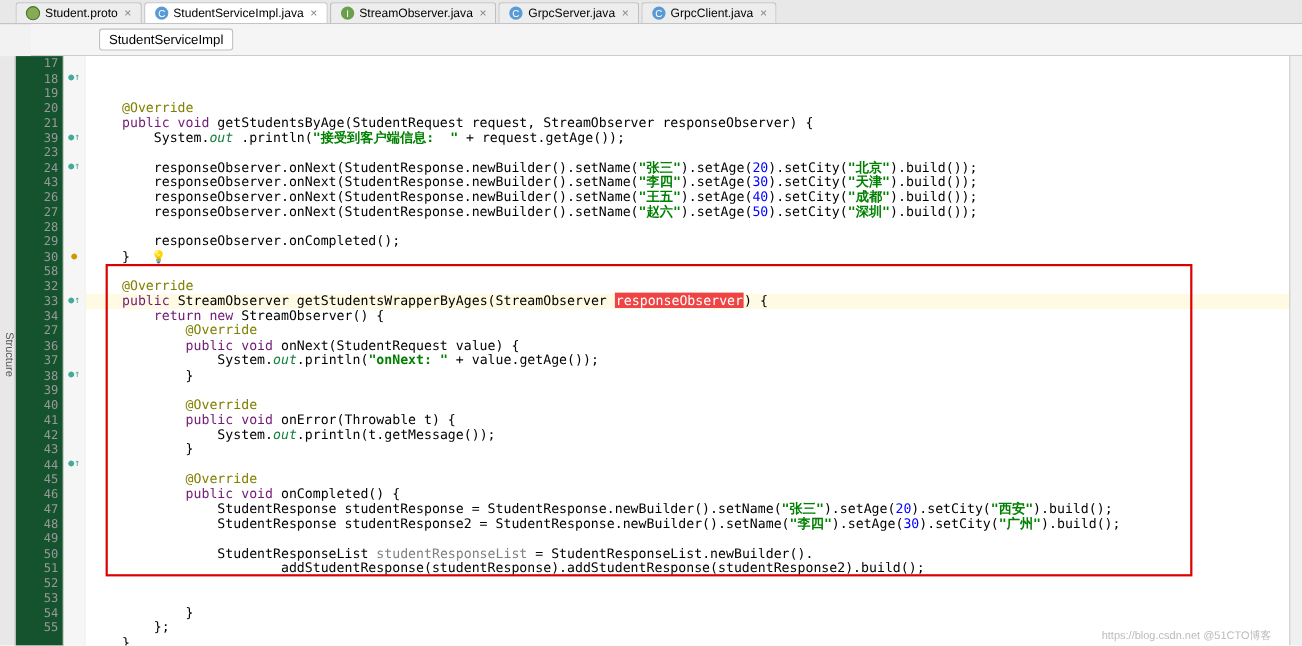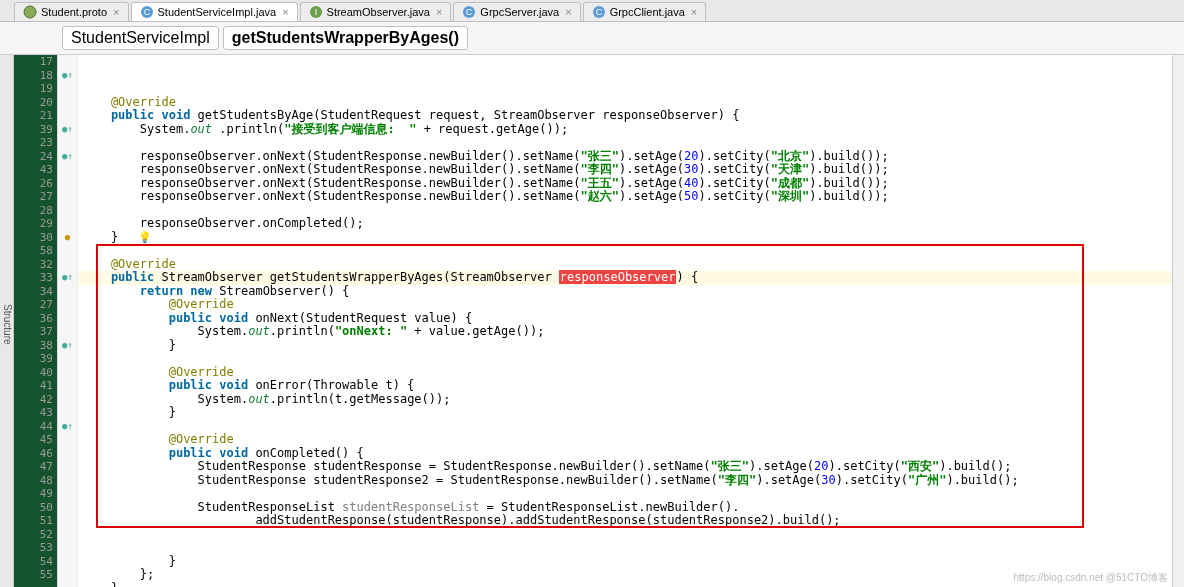--- a/index.html
+++ b/index.html
@@ -3,44 +3,44 @@
 <meta charset="utf-8">
 <style>
   * { margin: 0; padding: 0; box-sizing: border-box; }
   body { font-family: "Menlo", "Consolas", monospace; font-size: 12px; background: #f2f2f2; overflow: hidden; }
   .container { display: flex; flex-direction: column; height: 587px; width: 1184px; }
   .tabs { display: flex; background: #e8e8e8; border-bottom: 1px solid #c0c0c0; height: 22px; align-items: flex-end; padding-left: 14px; }
   .tab { display: flex; align-items: center; padding: 2px 8px; margin-right: 2px; background: #ededed; border: 1px solid #c0c0c0; border-bottom: none; border-radius: 3px 3px 0 0; cursor: pointer; font-family: Arial, sans-serif; font-size: 11px; }
   .tab.active { background: #fff; }
   .tab-icon { width: 14px; height: 14px; margin-right: 4px; display: inline-flex; align-items: center; justify-content: center; }
   .tab-close { margin-left: 6px; color: #888; font-size: 11px; }
-  .breadcrumb { display: flex; align-items: flex-end; background: #f5f5f5; border-bottom: 1px solid #ccc; padding: 4px 62px; font-family: Arial, sans-serif; font-size: 16px; gap: 4px; }
+  .breadcrumb { display: flex; align-items: flex-end; background: #f5f5f5; border-bottom: 1px solid #ccc; padding: 4px 62px; font-family: Arial, sans-serif; font-size: 12px; gap: 4px; margin-left: 28px; }
   .crumb { background: #fff; border: 1px solid #c0c0c0; border-radius: 3px; padding: 2px 8px; }
   .crumb.active { font-weight: bold; }
   .editor-area { display: flex; flex: 1; background: #fff; overflow: hidden; position: relative; }
   .left-tool { position: absolute; left: 0; top: 0; bottom: 0; width: 14px; background: #e8e8e8; border-right: 1px solid #ccc; writing-mode: vertical-rl; font-size: 10px; color: #555; text-align: center; padding-top: 6px; font-family: Arial, sans-serif; }
   .gutter { width: 44px; background: #14532d; border-right: 1px solid #ddd; text-align: right; color: #999; padding: 0 4px 0 0; font-size: 11px; line-height: 13.5px; margin-left: 14px; }
   .gutter-line { height: 13.5px; }
   .marks { width: 20px; background: #f6f6f6; border-right: 1px solid #eee; font-size: 9px; line-height: 13.5px; }
   .mark-line { height: 13.5px; text-align: center; }
   .dot-green { color: #4a9; }
   .dot-yellow { color: #cc9900; }
   .code { flex: 1; background: #fff; font-size: 12px; line-height: 13.5px; white-space: pre; overflow: hidden; position: relative; }
   .code-line { height: 13.5px; padding-left: 4px; }
   .hl-line { background: #fffae3; }
-  .kw { color: #0369a1; font-weight: bold; }
+  .kw { color: #701a75; font-weight: normal; }
   .ann { color: #808000; }
   .str { color: #008000; font-weight: bold; }
   .num { color: #0000ff; }
   .field { color: #15803d; font-style: italic; }
   .param-hl { background: #ef4444; color: #fff; padding: 0 1px; }
   .unused { color: #808080; }
   .red-box { position: absolute; border: 2px solid #d00; pointer-events: none; }
   .right-stripe { position: absolute; right: 0; top: 0; bottom: 0; width: 12px; background: #f0f0f0; border-left: 1px solid #ccc; }
-  .watermark { position: absolute; right: 16px; bottom: 2px; color: #bbb; font-size: 10px; font-family: Arial, sans-serif; }
+  .watermark { position: absolute; right: 28px; bottom: 2px; color: #bbb; font-size: 10px; font-family: Arial, sans-serif; }
   .bulb { position: absolute; left: 60px; width: 14px; height: 13.5px; font-size: 11px; }
 </style>
 </head>
 <body>
 
 <div class="container">
   <div class="tabs" id="tabs">
       <div class="tab">
         <span class="tab-icon">
           <svg width="14" height="14">
@@ -86,21 +86,20 @@
             <circle cx="7" cy="7" r="6" fill="#5b9bd5"></circle>
             <text x="7" y="10" font-size="9" text-anchor="middle" fill="#fff">C</text>
           </svg>
         </span>
         <span>GrpcClient.java</span>
         <span class="tab-close">×</span>
       </div>
     </div>
   <div class="breadcrumb" id="bc">
       <span class="crumb">StudentServiceImpl</span>
-      <span class="crumb active">getStudentsWrapperByAges()</span>
     </div>
   <div class="editor-area">
     <div class="left-tool"><span>Structure</span></div>
     <div class="gutter" id="gutter">
         <div class="gutter-line">17</div>
         <div class="gutter-line">18</div>
         <div class="gutter-line">19</div>
         <div class="gutter-line">20</div>
         <div class="gutter-line">21</div>
         <div class="gutter-line">39</div>

